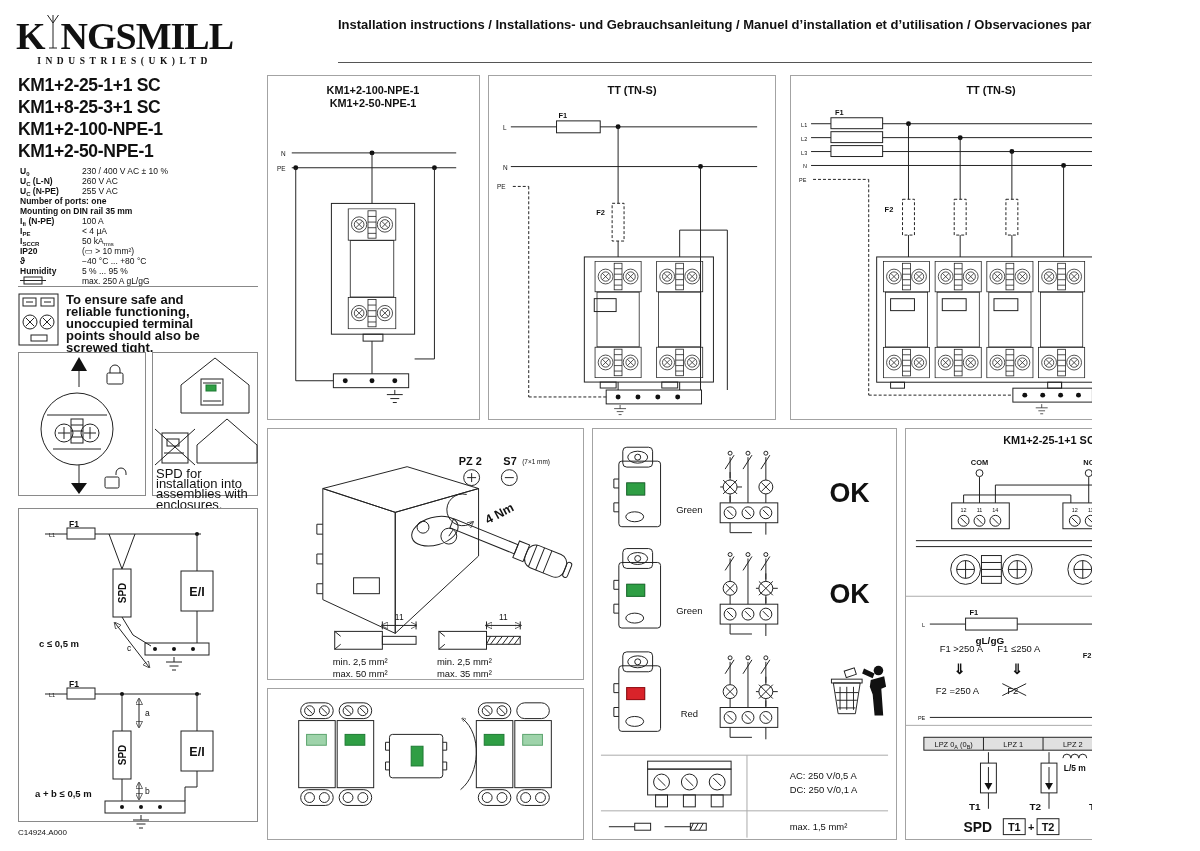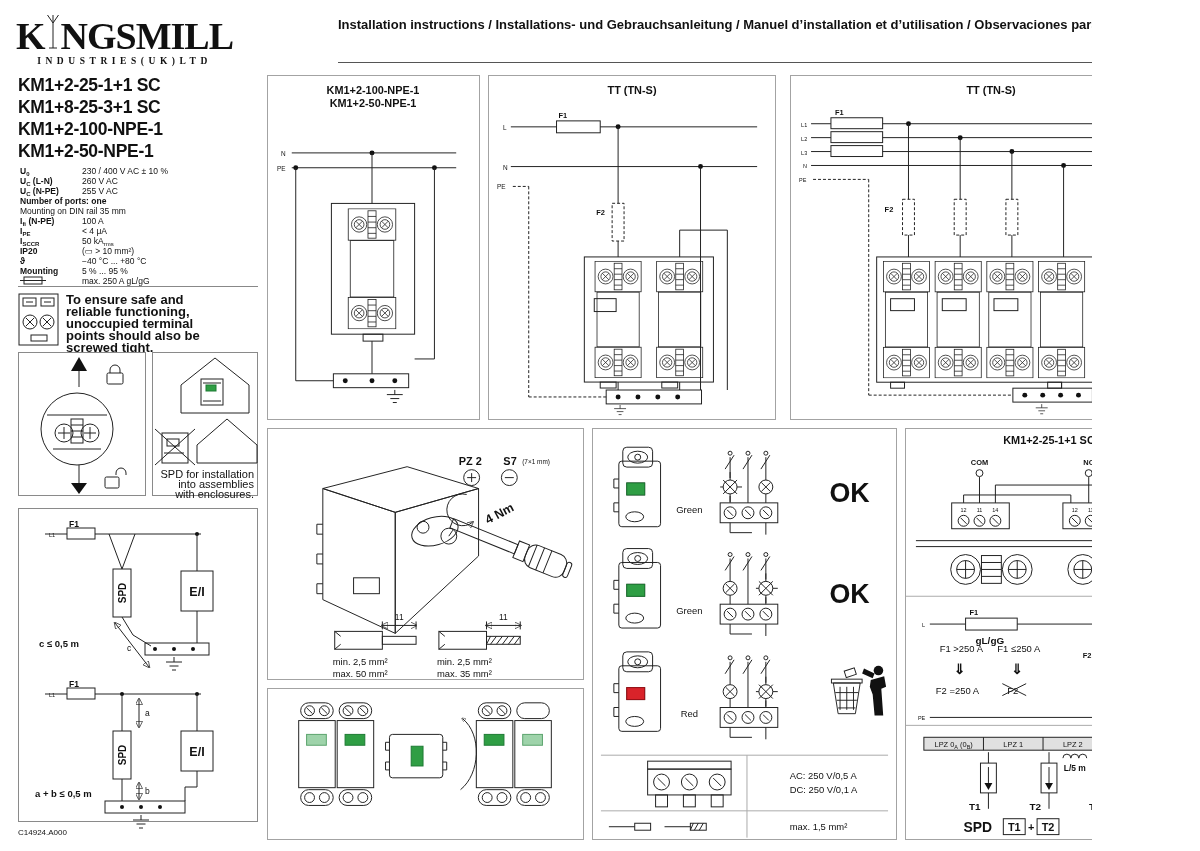--- a/index.html
+++ b/index.html
@@ -14,21 +14,21 @@
   .title-line{font-size:13px;font-weight:bold;line-height:17.5px;white-space:nowrap;}
   .hline{position:absolute;background:#555;height:1px;}
   
   .models div{font-size:17.5px;font-weight:bold;line-height:22px;letter-spacing:-0.3px;}
   .specs{font-size:8.5px;line-height:10px;}
   .srow{display:flex;}
   .sl{width:62px;flex:none;font-weight:bold;}
   .sv{flex:1;}
   sub{font-size:6px;line-height:0;vertical-align:-1.5px;}
   .note-text{font-size:13px;line-height:12px;font-weight:bold;}
-  .caption{font-size:11px;line-height:10.2px;text-align:right;}
+  .caption{font-size:13px;line-height:10.2px;text-align:left;}
   .docnum{font-size:8px;}
   
   svg{overflow:visible;}
   svg path,svg rect,svg circle,svg line,svg ellipse,svg polyline,svg polygon{fill:none;stroke:#222;stroke-width:1;}
   svg use{stroke:#222;}
   svg text,svg tspan{fill:#111;stroke:none;font-family:"Liberation Sans",sans-serif;}
   .tt{font-size:11px;font-weight:bold;}
   .t5{font-size:5.5px;}.t6{font-size:6.5px;}.t7{font-size:7.5px;}.t7b{font-size:7.5px;font-weight:bold;}
   .t8{font-size:8.5px;}.t8b{font-size:8.5px;font-weight:bold;}.t9{font-size:9.5px;}.t9b{font-size:9.5px;font-weight:bold;}
   .t10b{font-size:10px;font-weight:bold;}.t11b{font-size:11px;font-weight:bold;}
@@ -175,21 +175,21 @@
       </div>
     <div class="srow">
         <span class="sl"><span>U</span><sub>C</sub><span> (L-N)</span></span>
         <span class="sv">260 V AC</span>
       </div>
     <div class="srow">
         <span class="sl"><span>U</span><sub>C</sub><span> (N-PE)</span></span>
         <span class="sv">255 V AC</span>
       </div>
     <div style="font-weight:bold;">Number of ports: one</div>
-    <div style="font-weight:normal;">Mounting on DIN rail 35 mm</div>
+    <div style="font-weight:bold;">Mounting on DIN rail 35 mm</div>
     <div class="srow">
         <span class="sl"><span>I</span><sub>fi</sub><span> (N-PE)</span></span>
         <span class="sv">100 A</span>
       </div>
     <div class="srow">
         <span class="sl"><span>I</span><sub>PE</sub><span></span></span>
         <span class="sv">&lt; 4 μA</span>
       </div>
     <div class="srow">
         <span class="sl"><span>I</span><sub>SCCR</sub><span></span></span>
@@ -197,21 +197,21 @@
       </div>
     <div class="srow">
         <span class="sl"><span>IP20</span></span>
         <span class="sv">(▭ &gt; 10 mm²)</span>
       </div>
     <div class="srow">
         <span class="sl"><span>ϑ</span></span>
         <span class="sv">−40 °C ... +80 °C</span>
       </div>
     <div class="srow">
-        <span class="sl"><span>Mounting</span></span>
+        <span class="sl"><span>Humidity</span></span>
         <span class="sv">5 % ... 95 %</span>
       </div>
     <div class="srow">
         <span class="sl"><svg width="26" height="9" viewBox="0 0 26 9">
             <line x1="0" y1="4.5" x2="26" y2="4.5"></line>
             <rect x="4" y="1" width="18" height="7" fill="#fff"></rect>
           </svg></span>
         <span class="sv">max. 250 A gL/gG</span>
       </div>
   </div>

